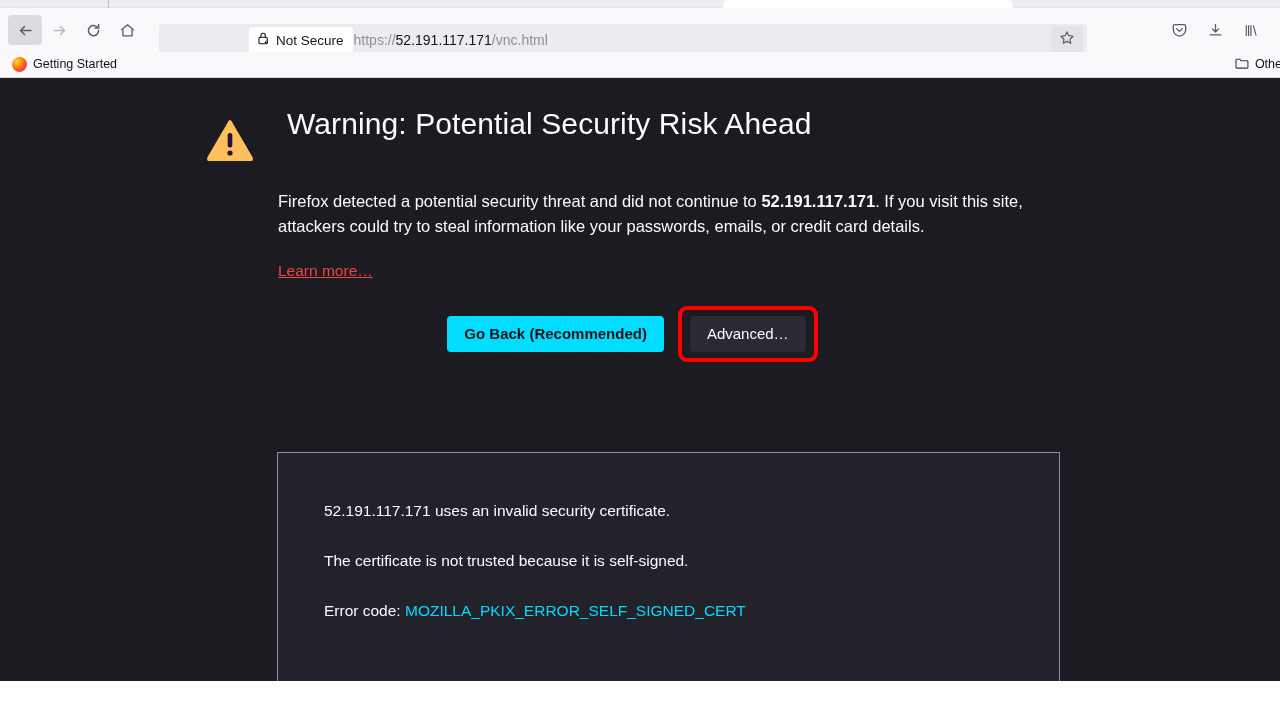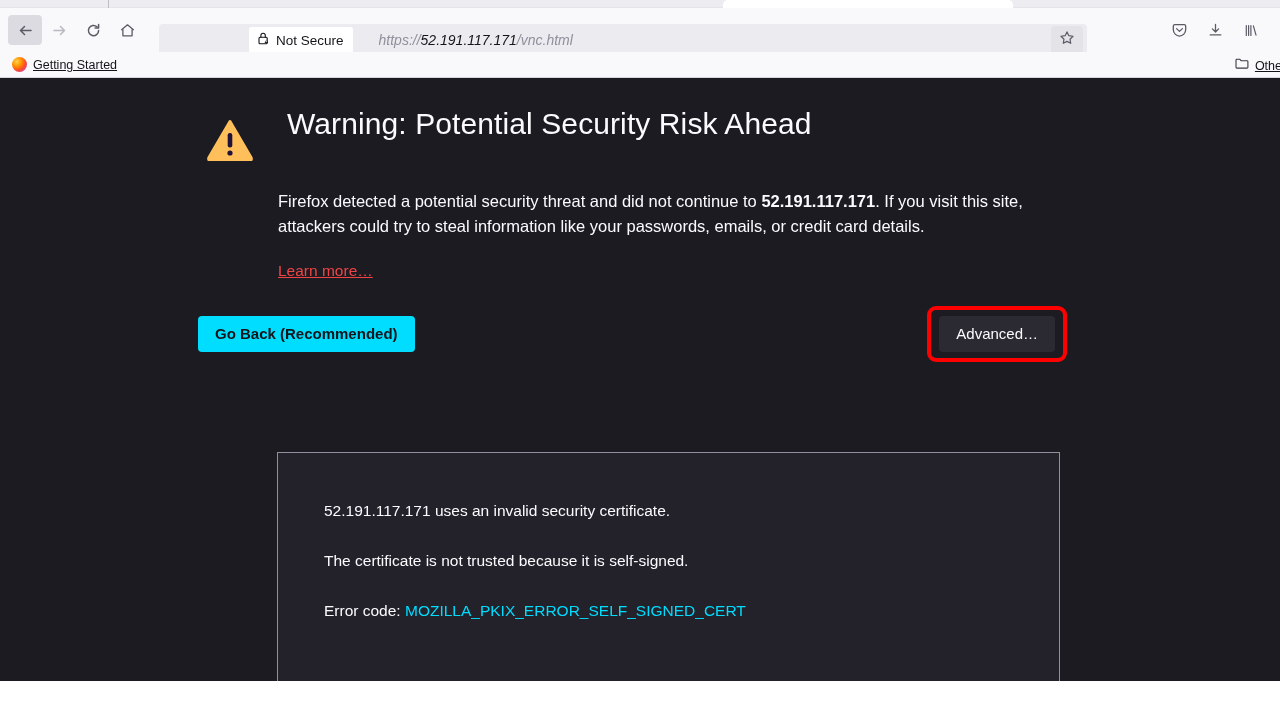--- a/index.html
+++ b/index.html
@@ -89,26 +89,25 @@
     margin-left: 86px;
     flex: none;
   }
   #identity-label {
     font-size: 13.5px;
     color: #15141a;
     white-space: nowrap;
   }
   #url-text {
     font-size: 14px;
-    margin-left: 26px;
+    margin-left: 1px;
     color: #8f8f9d;
     white-space: nowrap;
     overflow: hidden;
     flex: 1;
-    font-style: italic;
   }
   #url-text .host { color: #15141a; }
   #star-btn {
     width: 32px; height: 28px;
     display: flex; align-items: center; justify-content: center;
     border-radius: 4px;
     background: #e4e3e8;
     margin-left: auto;
     flex: none;
   }
@@ -126,28 +125,27 @@
     height: 26px;
     background: #f9f9fb;
     display: flex;
     align-items: center;
     padding: 0 6px;
     position: relative;
     border-bottom: 1px solid #d7d5db;
   }
   .bm-item {
     display: flex;
-    align-items: flex-end;
+    align-items: flex-start;
     gap: 6px;
     padding: 2px 6px;
     border-radius: 3px;
     font-size: 12.5px;
     color: #15141a;
     white-space: nowrap;
-    text-decoration: underline;
   }
   #bm-other {
     position: absolute;
     right: -8px;
     top: 3px;
   }
   .ff-logo {
     width: 15px; height: 15px; border-radius: 50%;
     background: radial-gradient(circle at 32% 30%, #ffd14d 0%, #ff9500 32%, #ff4f20 58%, #c93bc0 88%, #8a2be2 100%);
     flex: none;
@@ -206,21 +204,21 @@
     margin-top: 22px;
     font-size: 15.5px;
     color: #ef4444;
     text-decoration: underline;
     cursor: pointer;
   }
 
   #button-row {
     margin-top: 26px;
     display: flex;
-    justify-content: space-between;
+    justify-content: center;
     align-items: center;
     padding-right: 11px;
   }
 
   .btn {
     font-family: "Liberation Sans", sans-serif;
     font-size: 15px;
     border: none;
     border-radius: 4px;
     cursor: pointer;

